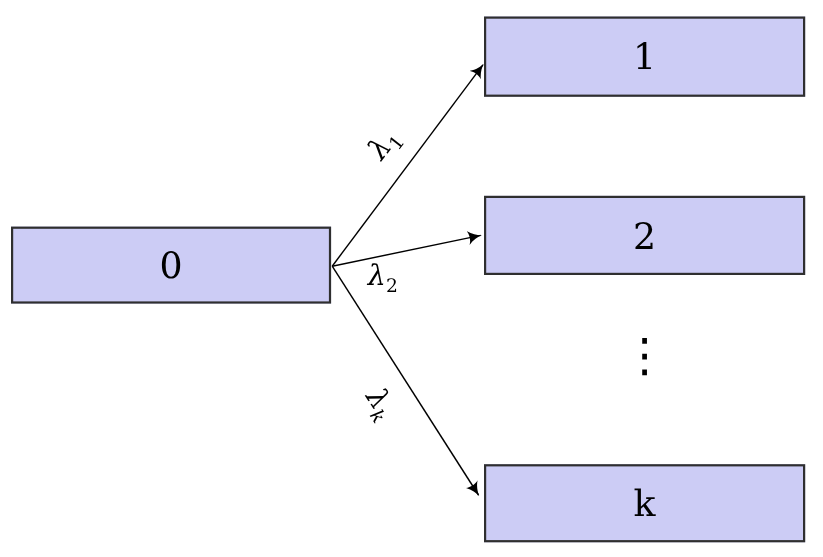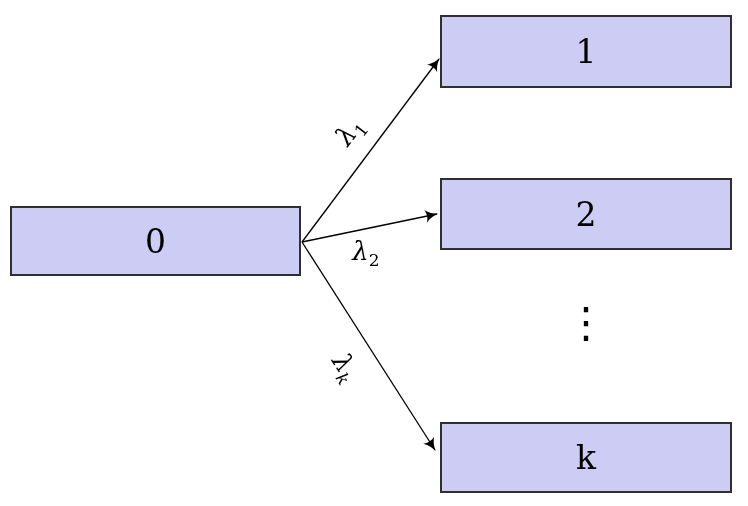--- a/index.html
+++ b/index.html
@@ -53,21 +53,21 @@
     color: #000000;
     white-space: nowrap;
   }
   .edge-label sub {
     font-size: 17px;
     font-style: normal;
     line-height: 0;
   }
   .edge-label sub.italic-sub { font-style: italic; }
   #edge-label-1 { left: 349px; top: 131px; transform: translate(-50%,-50%) rotate(-52deg); }
-  #edge-label-2 { left: 366px; top: 251px; transform: translate(-50%,-50%); }
+  #edge-label-2 { left: 348px; top: 251px; transform: translate(-50%,-50%); }
   #edge-label-k { left: 346px; top: 367px; transform: translate(-50%,-50%) rotate(57deg); }
 
   .vdots {
     position: absolute;
     left: 586px;
     top: 323px;
     transform: translate(-50%,-50%);
     font-family: "DejaVu Sans", sans-serif;
     font-size: 42px;
     line-height: 1;

